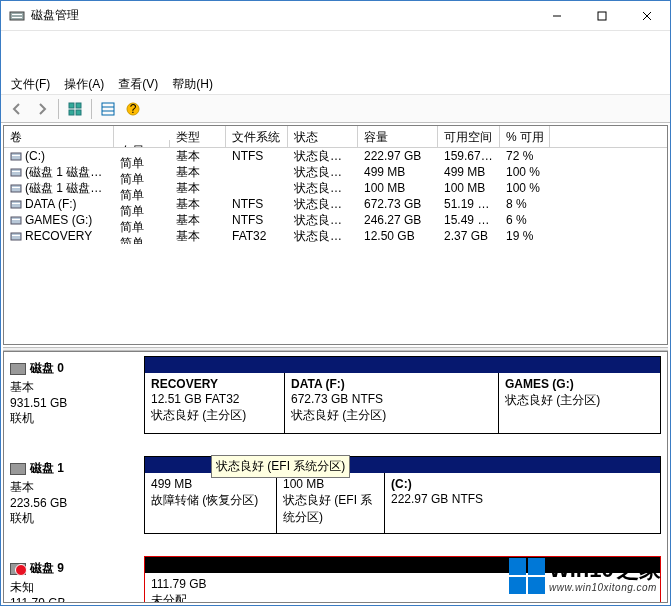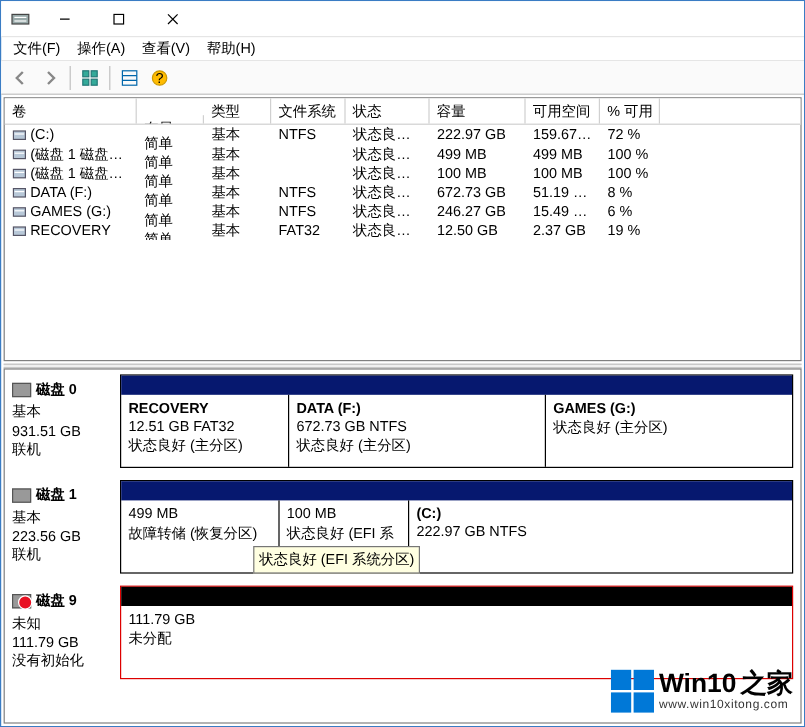--- a/index.html
+++ b/index.html
@@ -4,21 +4,21 @@
 <style>
 * { box-sizing: border-box; margin: 0; padding: 0; font-family: "Microsoft YaHei", "SimSun", Tahoma, sans-serif; font-size: 12px; }
 body { background: #fff; width: 671px; height: 606px; overflow: hidden; position: relative; }
 .window { border: 1px solid #3a7cc4; width: 671px; height: 606px; display: flex; flex-direction: column; }
 .titlebar { height: 30px; background: #fff; display: flex; align-items: center; padding-left: 8px; border-bottom: 1px solid #e5e5e5; }
 .title-icon { width: 16px; height: 16px; margin-right: 6px; display:inline-block; }
 .title-text { flex: 1; color: #000; }
 .winbtns { display: flex; }
 .winbtn { width: 45px; height: 29px; display: flex; align-items: center; justify-content: center; color: #000; }
 .winbtn.close { width: 46px; }
-.menubar { height: 20px; display: flex; align-items: center; padding-left: 4px; gap: 2px; border-bottom: 1px solid #e5e5e5; }
+.menubar { height: 20px; display: flex; align-items: center; padding-left: 4px; gap: 2px; border-bottom: 1px solid #e5e5e5; margin-top: 44px; }
 .menu-item { padding: 2px 6px; }
 .toolbar { height: 28px; display: flex; align-items: center; padding: 0 4px; border-bottom: 1px solid #c0c0c0; gap: 1px; background:#fafafa; }
 .tbtn { width: 24px; height: 24px; border: 1px solid transparent; display: flex; align-items: center; justify-content: center; }
 .tbtn svg { width: 16px; height: 16px; }
 .tsep { width: 1px; height: 20px; background: #c0c0c0; margin: 0 3px; }
 .grid-area { border: 1px solid #808080; margin: 2px; height: 220px; display: flex; flex-direction: column; background: #fff; }
 .grid-header { display: flex; background: #fff; border-bottom: 1px solid #d0d0d0; height: 22px; }
 .grid-header > div { padding: 3px 6px; border-right: 1px solid #d0d0d0; overflow: hidden; white-space: nowrap; }
 .grid-body { overflow: auto; }
 .grid-row { display: flex; height: 16px; align-items: center; }
@@ -27,53 +27,54 @@
 .c-vol { width: 110px; }
 .c-lay { width: 56px; margin-top: 14px; }
 .c-typ { width: 56px; }
 .c-fs  { width: 62px; }
 .c-st  { width: 70px; }
 .c-cap { width: 80px; }
 .c-fr  { width: 62px; }
 .c-pct { width: 50px; }
 .splitter { height: 4px; background: #f0f0f0; border-top:1px solid #c0c0c0; border-bottom:1px solid #c0c0c0; cursor: row-resize; margin:0 2px;}
 .disks-pane { flex: 1; overflow-y: auto; margin: 0 2px 2px 2px; border: 1px solid #808080; padding: 4px 6px; }
-.disk-row { display: flex; margin-bottom: 10px; min-height: 78px; }
+.disk-row { display: flex; margin-bottom: 22px; min-height: 78px; gap: 44px; }
 .disk-label { width: 90px; padding: 4px 2px 4px 0; }
 .disk-hdr { display: flex; align-items: center; gap: 4px; margin-bottom: 2px; }
 .disk-icon { width: 16px; height: 12px; border: 1px solid #555; background: #999; position:relative; }
 .disk-icon.red::after { content:""; position:absolute; right:-2px; bottom:-2px; width:10px; height:10px; background:#e81123; border-radius:50%; border:1px solid #fff; }
 .disk-map { flex: 1; display: flex; flex-direction: column; border: 1px solid #000; }
 .disk-stripe { height: 16px; background: #06186f; }
 .disk-stripe.black { background: #000; }
 .disk-parts { display: flex; flex: 1; }
 .part { border-right: 1px solid #000; padding: 4px 6px; display: flex; flex-direction: column; gap: 1px; }
 .part:last-child { border-right: none; }
 .part .pn { font-weight: bold; }
 .disk2 .disk-map { border-color: #d00; }
 .watermark { position: absolute; right: 10px; bottom: 12px; display: flex; gap: 4px; }
 .wm-logo { width: 36px; height: 36px; }
 .wm-text { display:flex; flex-direction:column; line-height:1.1;}
 .wm-main { font-size: 22px; font-weight: bold; }
-.wm-sub { font-size: 10px; color: #333; letter-spacing: .5px; }
+.wm-sub { font-size: 10px; color: #333; letter-spacing: .5px; font-style: italic; }
 .tooltip { position: absolute; border:1px solid #767676; background:#ffffe1; padding:2px 4px; font-size:12px; white-space:nowrap; }
 </style>
 </head>
 <body>
 
 <div class="window">
 
   <div class="titlebar">
     <span class="title-icon">
       <svg viewBox="0 0 16 16">
           <rect x="1" y="4" width="14" height="8" fill="#9aa" stroke="#444"></rect>
           <rect x="3" y="6" width="10" height="1" fill="#fff"></rect>
           <rect x="3" y="9" width="10" height="1" fill="#fff"></rect>
         </svg>
     </span>
+    <span class="title-text">磁盘管理</span>
     <div class="winbtns">
       <div class="winbtn">
           <svg width="10" height="10">
             <line x1="1" y1="5" x2="9" y2="5" stroke="#000"></line>
           </svg>
         </div>
       <div class="winbtn">
           <svg width="10" height="10">
             <rect x="1" y="1" width="8" height="8" fill="none" stroke="#000"></rect>
           </svg>

